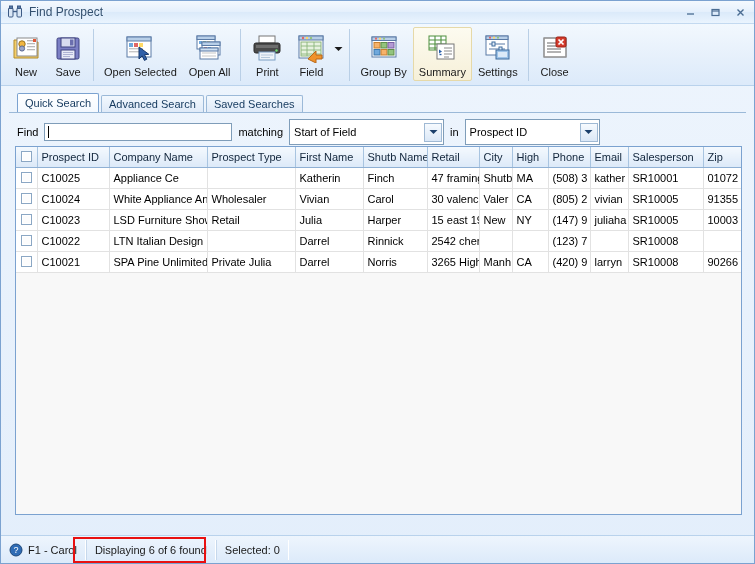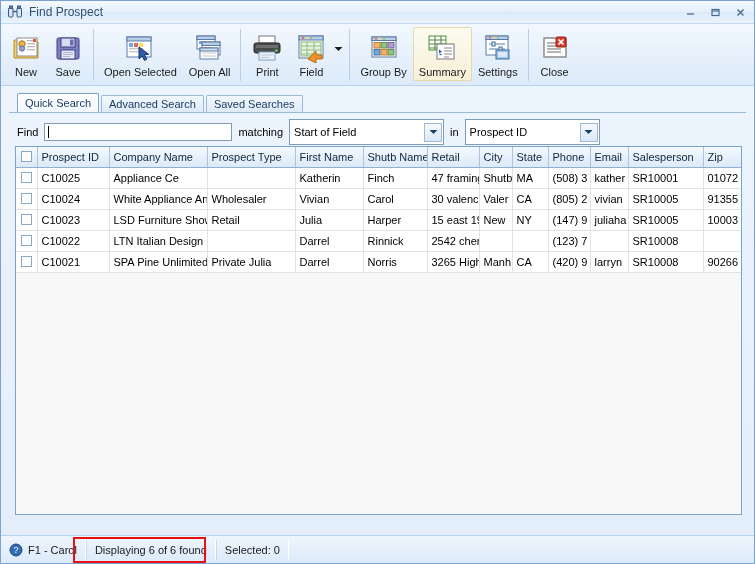--- a/index.html
+++ b/index.html
@@ -413,21 +413,21 @@
           <th class="cb">
             <span class="chk"></span>
           </th>
           <th>Prospect ID</th>
           <th>Company Name</th>
           <th>Prospect Type</th>
           <th>First Name</th>
           <th>Shutb Name</th>
           <th>Retail</th>
           <th>City</th>
-          <th>State</th>
+          <th>High</th>
           <th>Phone</th>
           <th>Email</th>
           <th>Salesperson</th>
           <th>Zip</th>
         </tr>
       </thead>
       <tbody>
         <tr>
           <td class="cb"><span class="chk"></span></td>
           <td>C10025</td>

